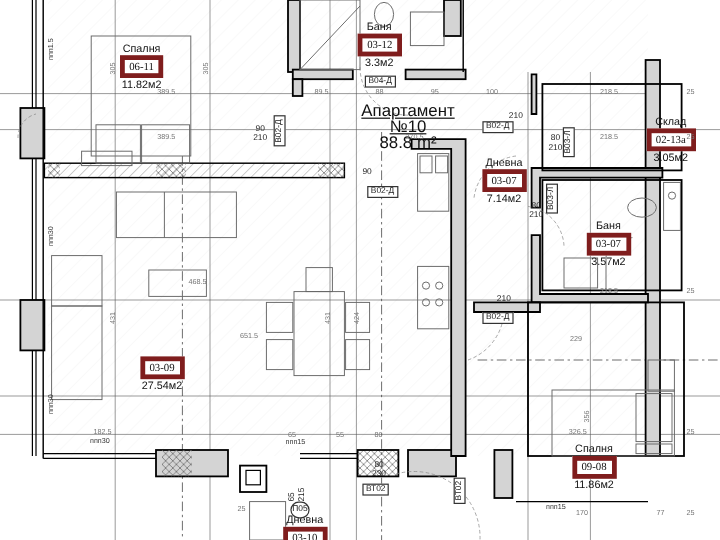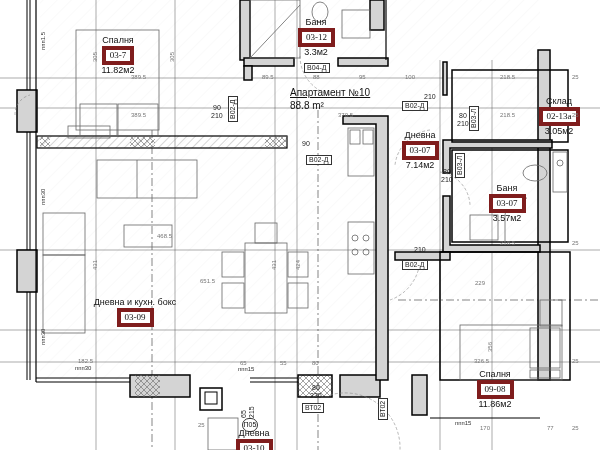--- a/index.html
+++ b/index.html
@@ -4,21 +4,21 @@
 <style>
   html,body{margin:0;padding:0;background:#fff;}
   body{width:600px;height:450px;overflow:hidden;position:relative;font-family:"Liberation Sans",sans-serif;}
   #plan{position:absolute;left:0;top:0;width:600px;height:450px;}
   .lbl{position:absolute;font-size:9px;color:#111;text-align:center;white-space:nowrap;line-height:11px;}
   .code{display:inline-block;border:4px solid #7f1d1d;padding:0 4px;font-size:9px;line-height:11px;background:#fff;font-family:Liberation Serif, serif;}
   .dim{position:absolute;font-size:6px;color:#777;white-space:nowrap;line-height:7px;}
   .dimv{position:absolute;font-size:6px;color:#777;white-space:nowrap;line-height:7px;transform:rotate(-90deg);transform-origin:left top;}
   .tag{position:absolute;font-size:7px;color:#222;border:1px solid #333;padding:0 2px;line-height:8px;background:#fff;white-space:nowrap;}
   .tagv{position:absolute;font-size:7px;color:#222;border:1px solid #333;padding:0 2px;line-height:8px;background:#fff;white-space:nowrap;transform:rotate(-90deg);transform-origin:left top;}
-  .apt{position:absolute;font-size:10px;color:#111;line-height:13px;}
+  .apt{position:absolute;text-align:center;font-size:14px;color:#111;line-height:13px;}
   .apt .t{text-decoration:underline;}
 </style>
 </head>
 <body>
 
 <svg id="plan" viewBox="0 0 600 450" xmlns="http://www.w3.org/2000/svg">
   <defs>
     <pattern id="hatch" width="6" height="6" patternUnits="userSpaceOnUse" patternTransform="rotate(45)">
       <line x1="0" y1="0" x2="0" y2="6" stroke="#999" stroke-width="0.8"></line>
     </pattern>
@@ -169,21 +169,21 @@
   <rect x="205" y="392" width="12" height="12" fill="#fff" stroke="#000" stroke-width="1"></rect>
 </svg>
 
 <div class="apt" style="left:290px;top:86px;width:100px;">
   <div class="t">Апартамент №10</div>
   <div>88.8 m²</div>
 </div>
 
 <div class="lbl" style="left:88px;top:35px;width:60px;">
   <div>Спалня</div>
-  <span class="code">03-7</span>
+  <span class="code">06-11</span>
   <div>11.82м2</div>
 </div>
 <div class="lbl" style="left:298px;top:17px;width:36px;">
   <div>Баня</div>
   <span class="code">03-12</span>
   <div>3.3м2</div>
 </div>
 <div class="lbl" style="left:536px;top:96px;width:46px;">
   <div>Склад</div>
   <span class="code">02-13а</span>
@@ -193,22 +193,22 @@
   <div>Дневна</div>
   <span class="code">03-07</span>
   <div>7.14м2</div>
 </div>
 <div class="lbl" style="left:487px;top:183px;width:40px;">
   <div>Баня</div>
   <span class="code">03-07</span>
   <div>3.57м2</div>
 </div>
 <div class="lbl" style="left:85px;top:297px;width:100px;">
-  <div>Дневна и кухн. бокс</div>
   <span class="code">03-09</span>
+  <div>27.54м2</div>
 </div>
 <div class="lbl" style="left:470px;top:369px;width:50px;">
   <div>Спалня</div>
   <span class="code">09-08</span>
   <div>11.86м2</div>
 </div>
 <div class="lbl" style="left:234px;top:428px;width:40px;">
   <div>Дневна</div>
   <span class="code">03-10</span>
 </div>

